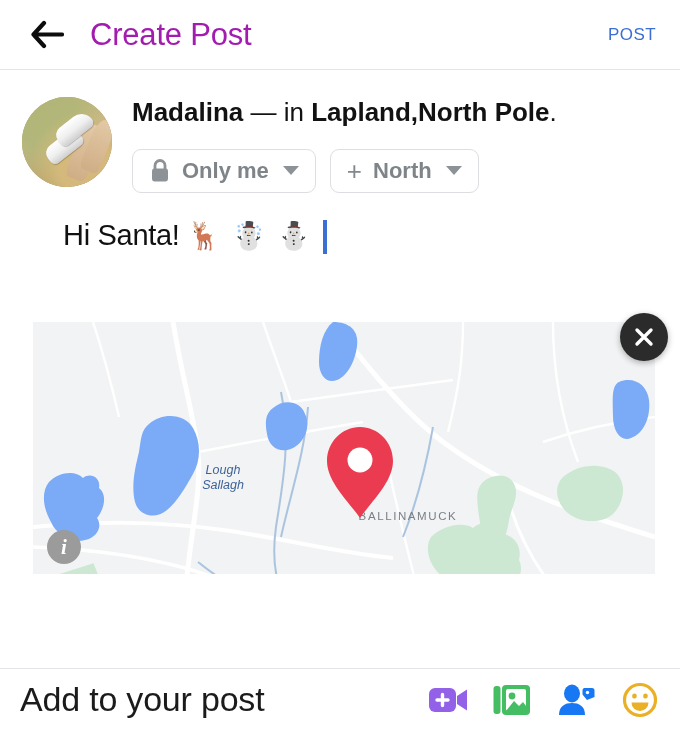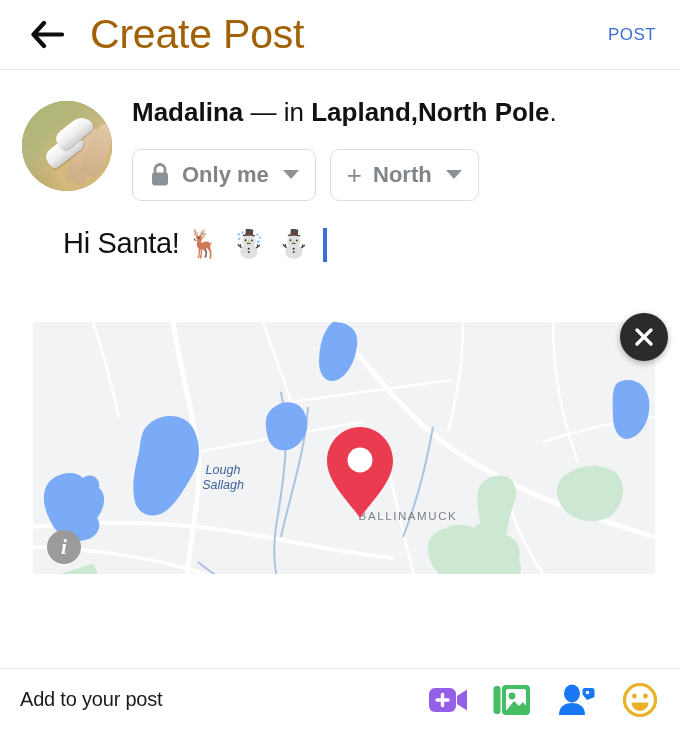--- a/index.html
+++ b/index.html
@@ -21,23 +21,23 @@
     padding: 0 22px 0 26px;
     background: #fff;
     border-bottom: 1px solid #e2e4e8;
   }
   .back-btn {
     width: 42px; height: 42px;
     display: flex; align-items: center; justify-content: center;
     cursor: pointer; flex: none;
   }
   .header-title {
-    font-size: 41px;
+    font-size: 31px;
     font-weight: 400;
-    color: #a16207;
+    color: #a21caf;
     letter-spacing: -0.2px;
     margin-left: 22px;
     white-space: nowrap;
   }
   .post-btn {
     margin-left: auto;
     font-size: 17px;
     letter-spacing: 0.4px;
     color: #3b6fd4;
     font-weight: 400;
@@ -94,21 +94,21 @@
   }
   .author-line .nm { font-weight: 700; }
   .author-line .dash { font-weight: 400; }
   .author-line .inw { font-weight: 400; }
   .author-line .place { font-weight: 700; }
   .author-line .dot { font-weight: 400; }
 
   .chips { display: flex; gap: 14px; margin-top: 22px; }
   .chip {
     display: flex; align-items: center;
-    height: 52px;
+    height: 44px;
     border: 1px solid #dcdee1;
     border-radius: 9px;
     padding: 0 16px;
     background: #fff;
     cursor: pointer;
     gap: 11px;
   }
   .chip-label {
     font-size: 22px;
     font-weight: 700;
@@ -188,21 +188,21 @@
     position: absolute;
     left: 0; bottom: 0;
     width: 680px; height: 62px;
     display: flex;
     align-items: center;
     padding: 0 14px 0 20px;
     border-top: 1px solid #e2e4e8;
     background: #fff;
   }
   .footer-label {
-    font-size: 20px;
+    font-size: 34px;
     color: #1b1b1b;
     letter-spacing: -0.2px;
     white-space: nowrap;
   }
   .footer-icons {
     margin-left: auto;
     display: flex;
     align-items: center;
     gap: 12px;
   }

